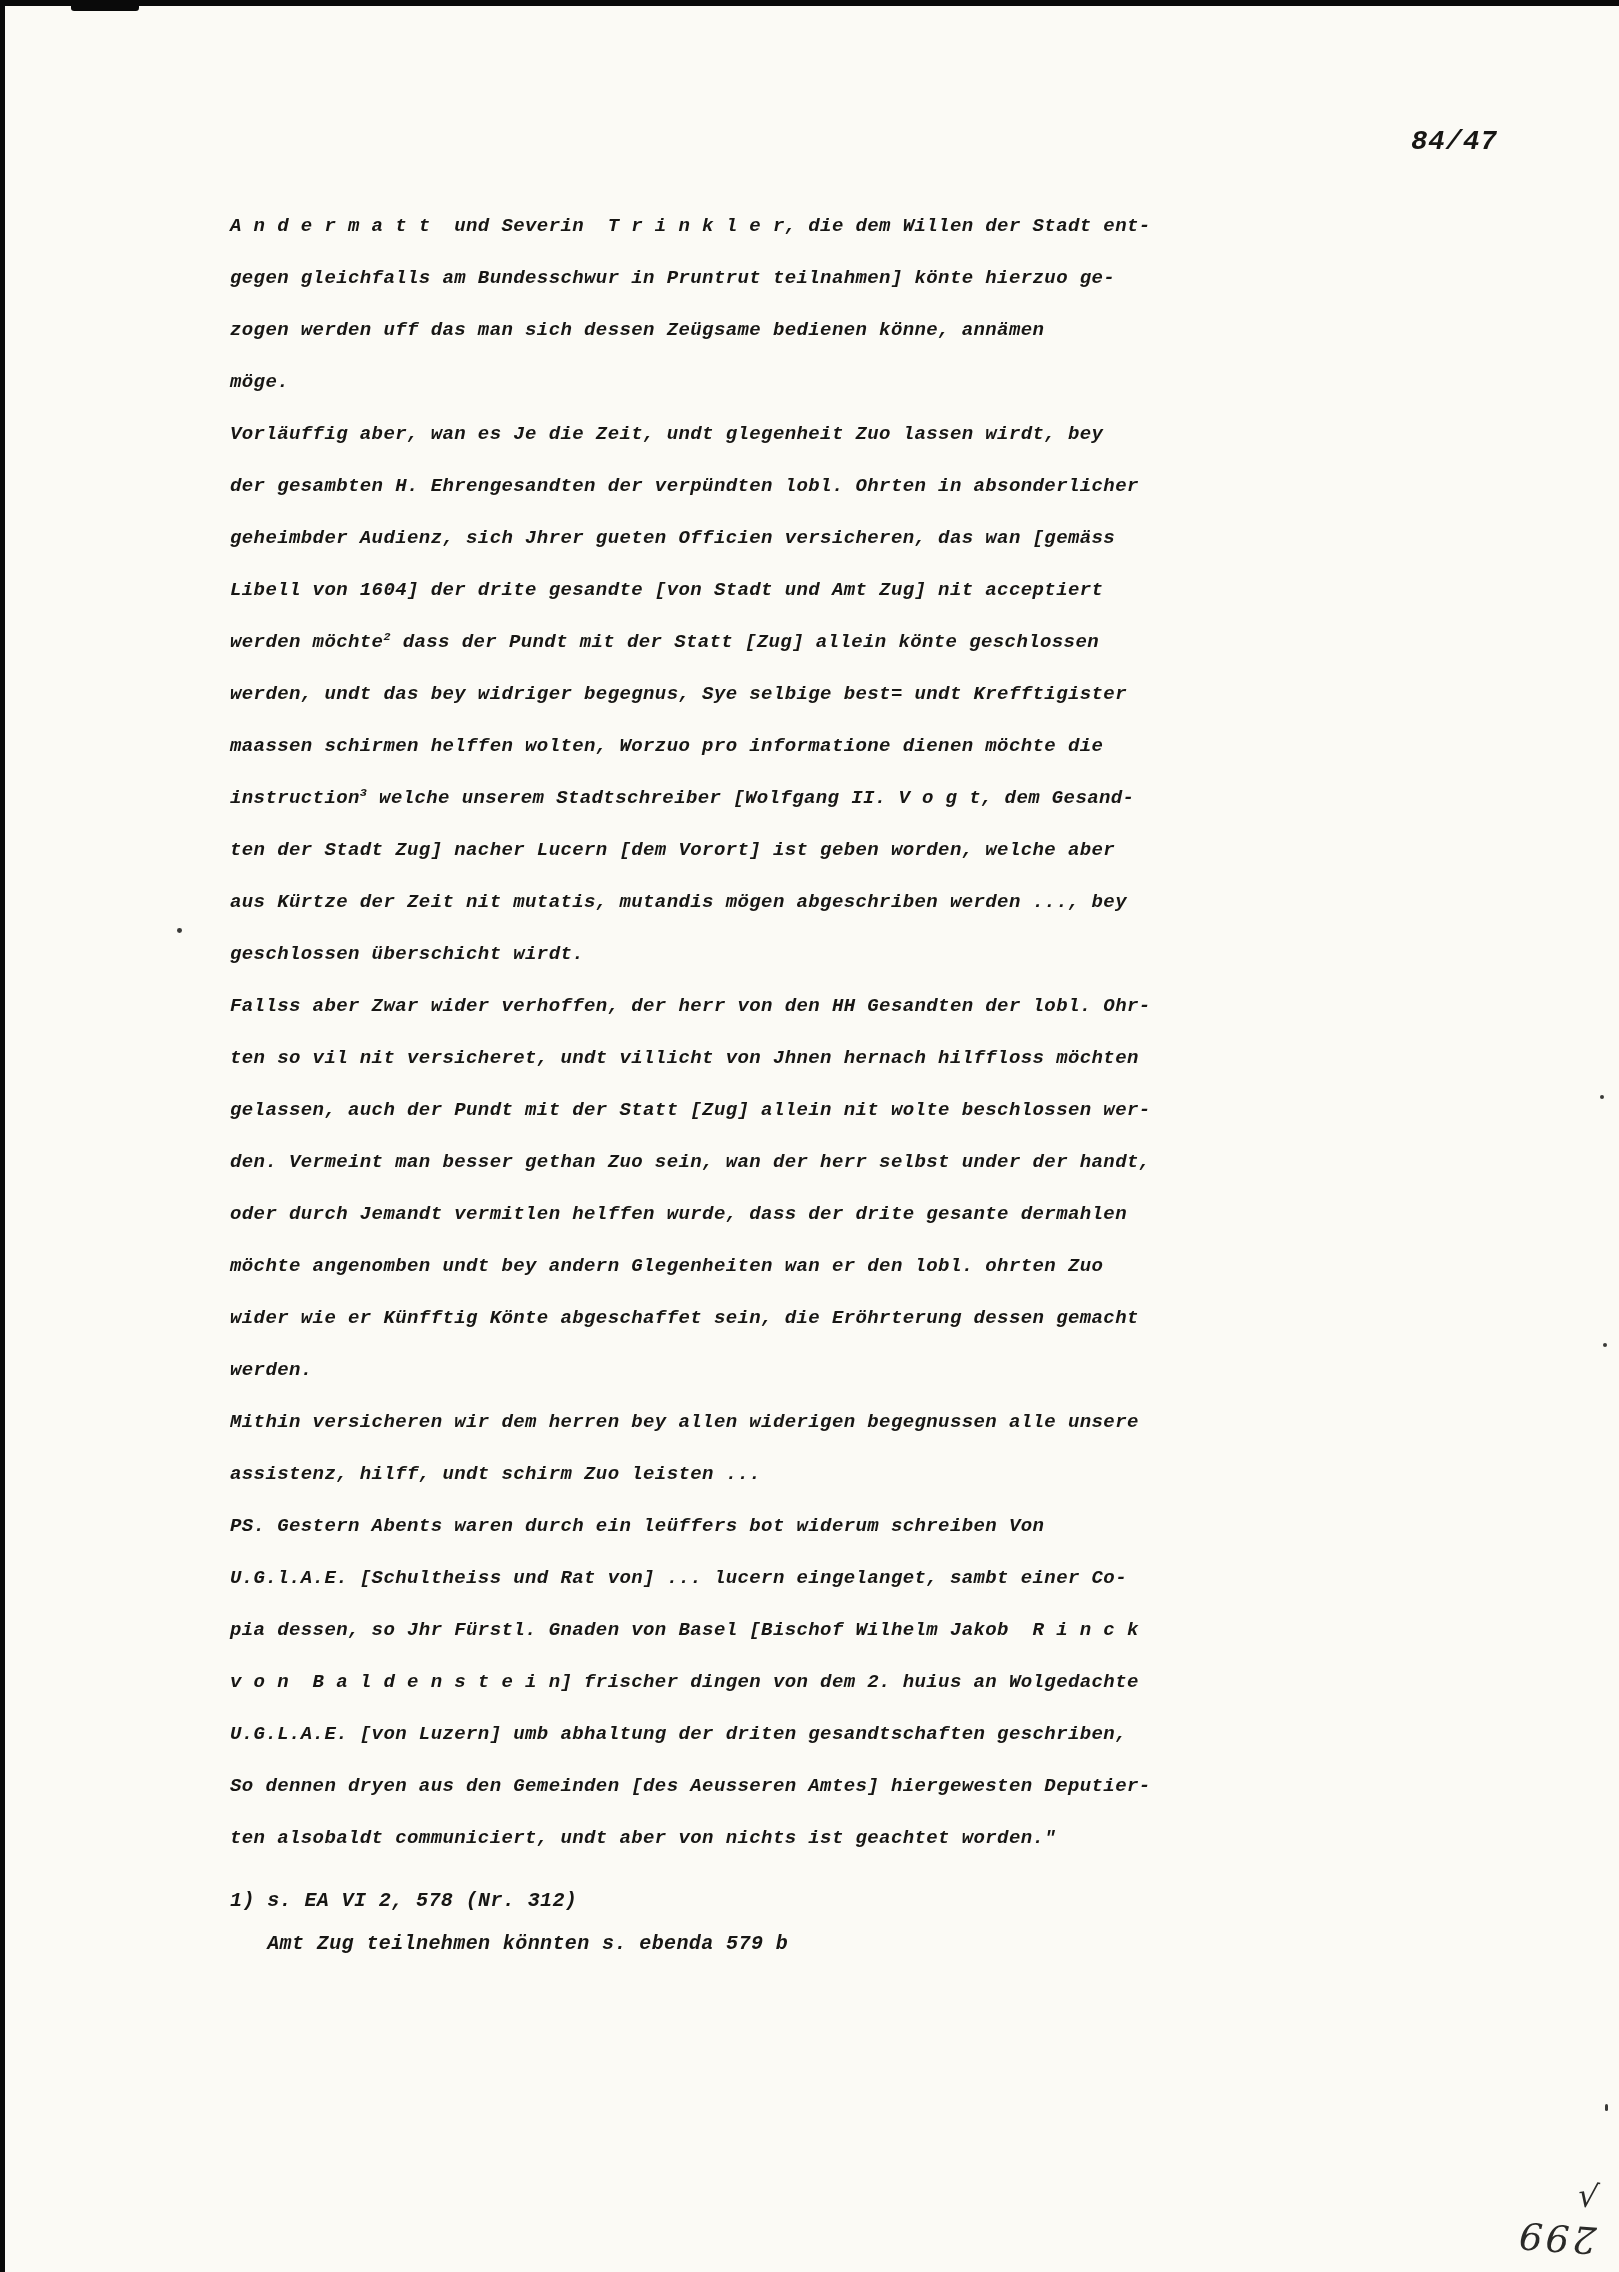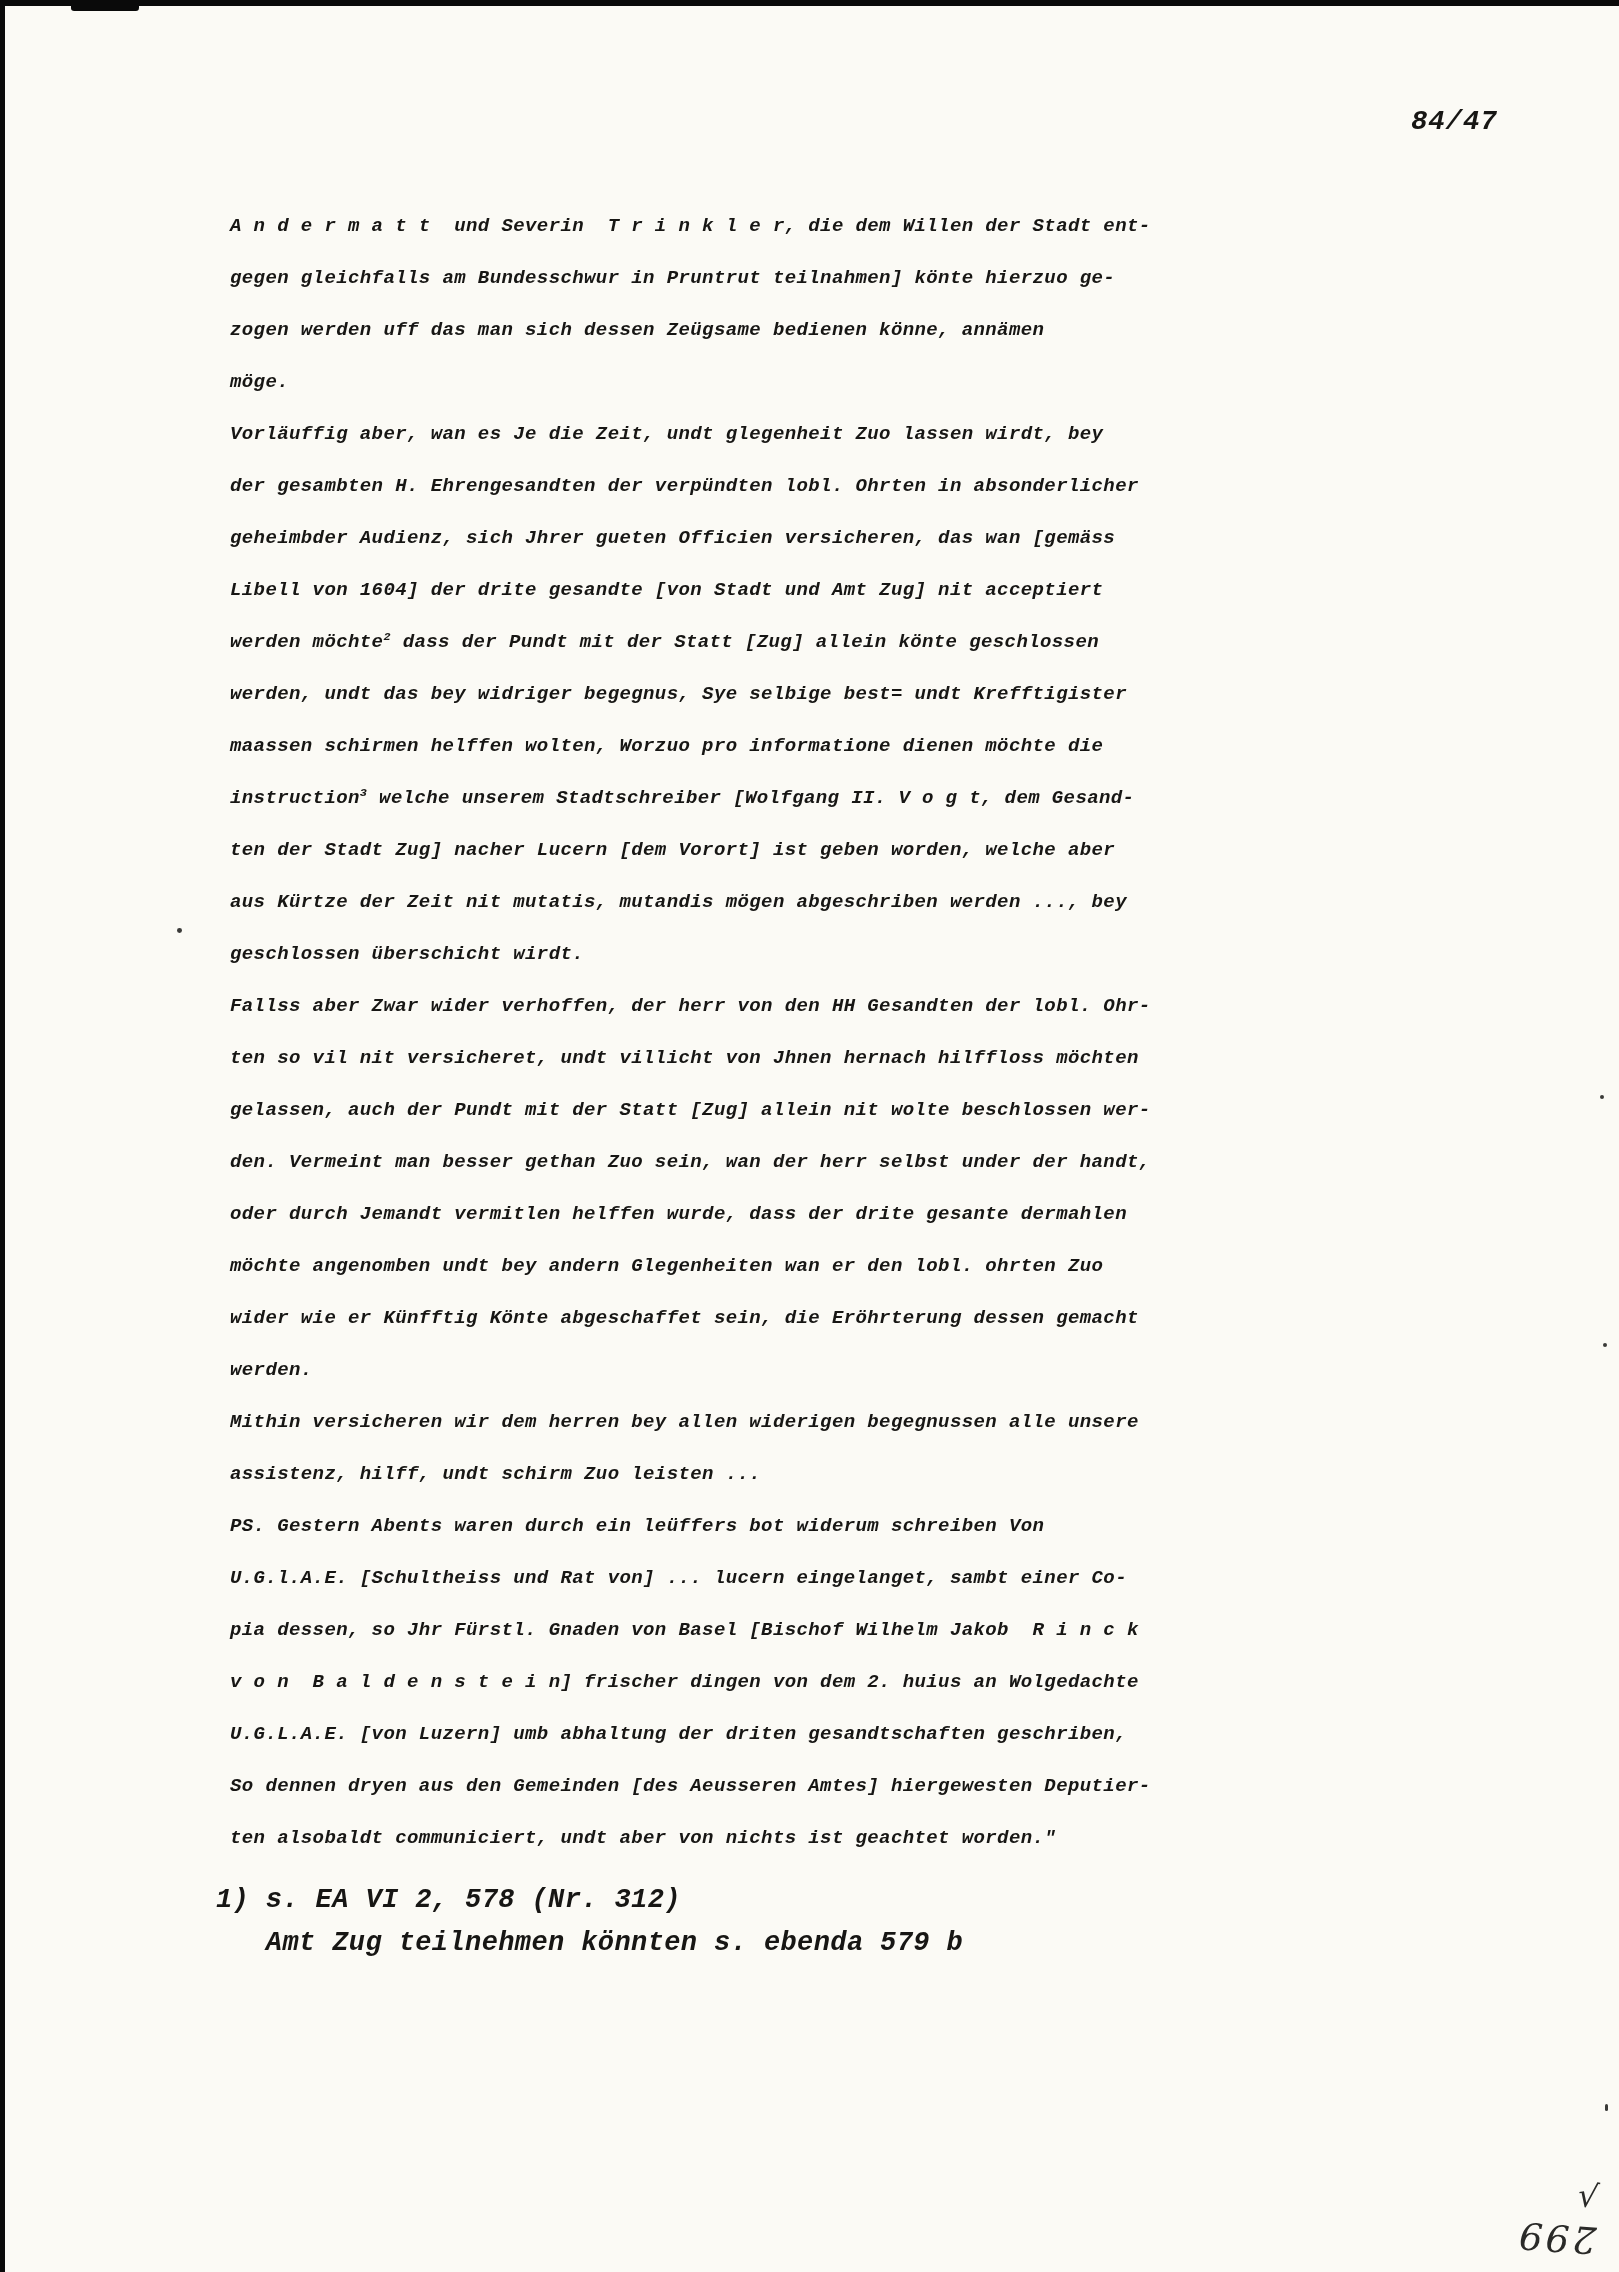--- a/index.html
+++ b/index.html
@@ -32,21 +32,21 @@
   }
   .scan-blob {
     position: absolute;
     left: 71px; top: 0;
     width: 68px; height: 11.3px;
     background: #0a0a0a;
     border-radius: 0 0 3.2px 3.2px;
   }
   .page-number {
     position: absolute;
-    left: 1411px; top: 106px;
+    left: 1411px; top: 126px;
     font-size: 27.5px;
     font-weight: 600;
     letter-spacing: 0.8px;
   }
   .body-text {
     position: absolute;
     left: 230px; top: 200px;
     font-size: 19px;
     line-height: 52px;
     font-weight: 600;
@@ -55,22 +55,22 @@
   }
   .body-text .line { height: 52px; }
   .body-text sup {
     font-size: 0.62em;
     line-height: 0;
     vertical-align: super;
     font-weight: 600;
   }
   .footnotes {
     position: absolute;
-    left: 216px; top: 1879px;
-    font-size: 27px;
+    left: 230px; top: 1879px;
+    font-size: 20px;
     line-height: 43px;
     font-weight: 600;
     letter-spacing: 0.4px;
     white-space: pre;
   }
   .handwritten-check {
     position: absolute;
     left: 1578px; top: 2177px;
     font-size: 32px;
     font-family: "DejaVu Serif", serif;

